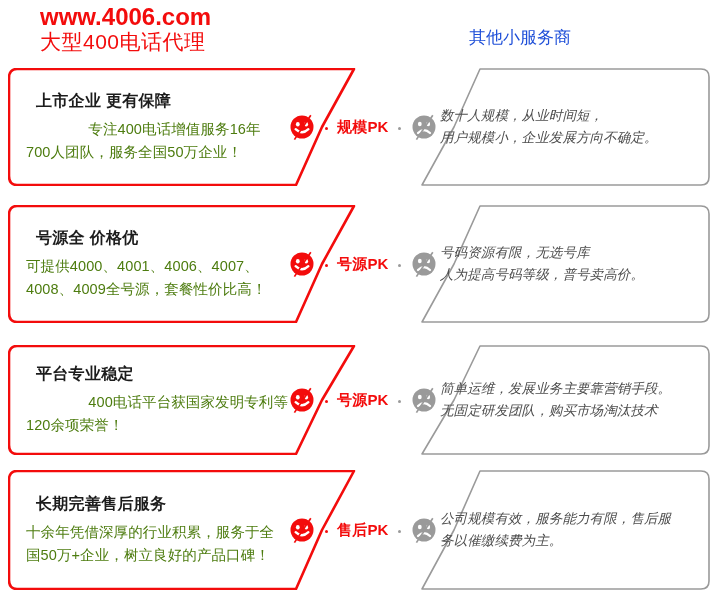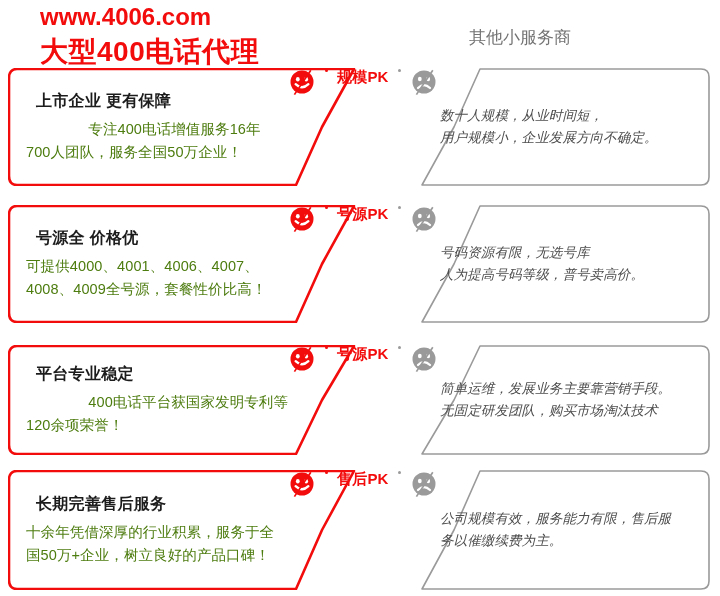--- a/index.html
+++ b/index.html
@@ -28,33 +28,33 @@
     color: #f30c0c;
     line-height: 1.08;
   }
   .hdr-left .l1 {
     font-size: 24px;
     font-weight: bold;
     letter-spacing: 0px;
     white-space: nowrap;
   }
   .hdr-left .l2 {
-    font-size: 28px;
-    font-weight: bold;
+    font-size: 21px;
+    font-weight: normal;
     letter-spacing: 0.5px;
     white-space: nowrap;
-    margin-top: 7px;
+    margin-top: 1px;
   }
   .hdr-right {
     position: absolute;
     left: 420px;
     top: 26px;
     width: 200px;
     text-align: center;
-    color: #737373;
+    color: #1d4ed8;
     font-size: 17px;
     white-space: nowrap;
   }
 
   
   .row { position: absolute; left: 0; width: 720px; }
 
   
   .card-left {
     position: absolute;
@@ -94,21 +94,21 @@
   .cl-text.indent { text-indent: 4.3em; }
 
   
   .pk {
     position: absolute;
     left: 288px;
     top: 0;
     height: 100%;
     width: 140px;
     display: flex;
-    align-items: flex-start;
+    align-items: center;
     justify-content: flex-start;
     gap: 4px;
     pointer-events: none;
   }
   .face { width: 28px; height: 28px; flex: 0 0 auto; display:block; }
   .dot {
     display: inline-block;
     width: 3px; height: 3px;
     border-radius: 50%;
     margin: 0 5px;

